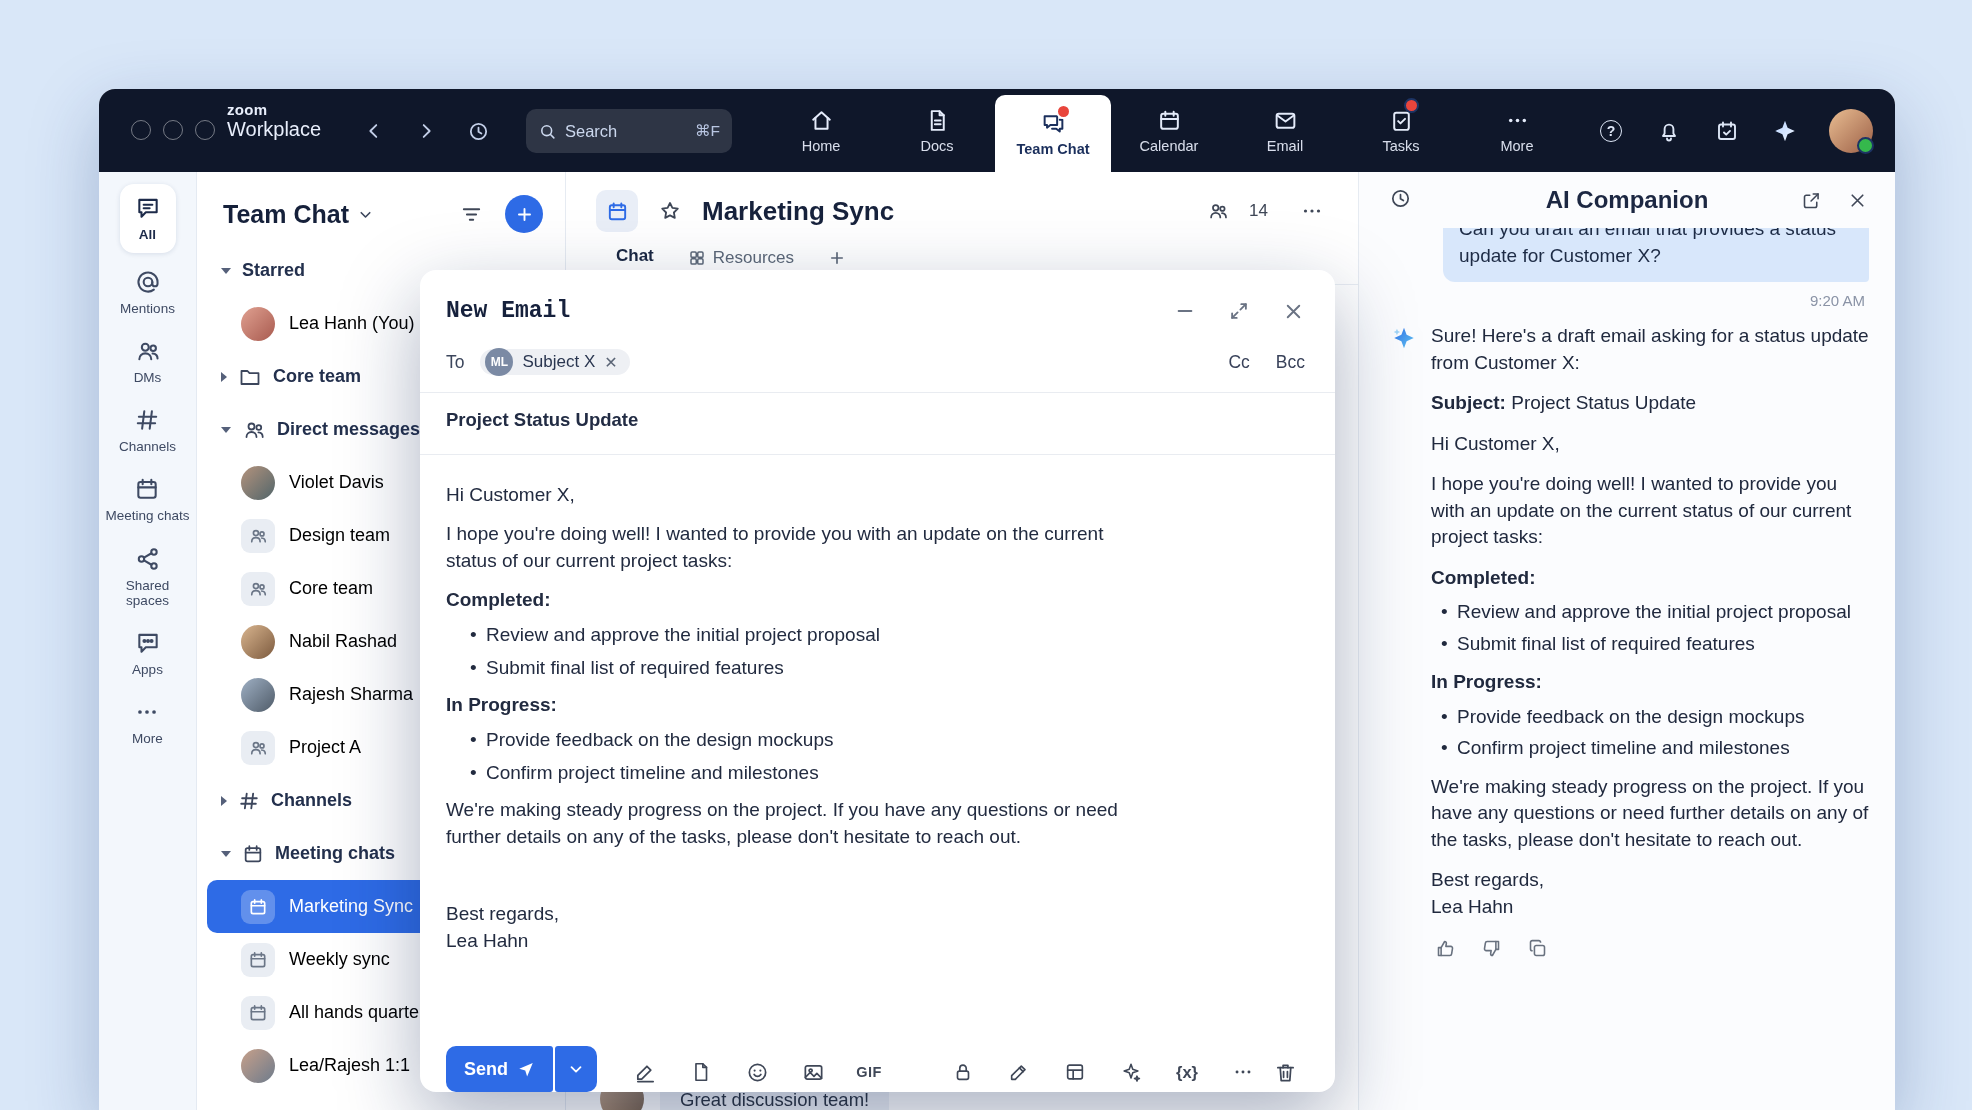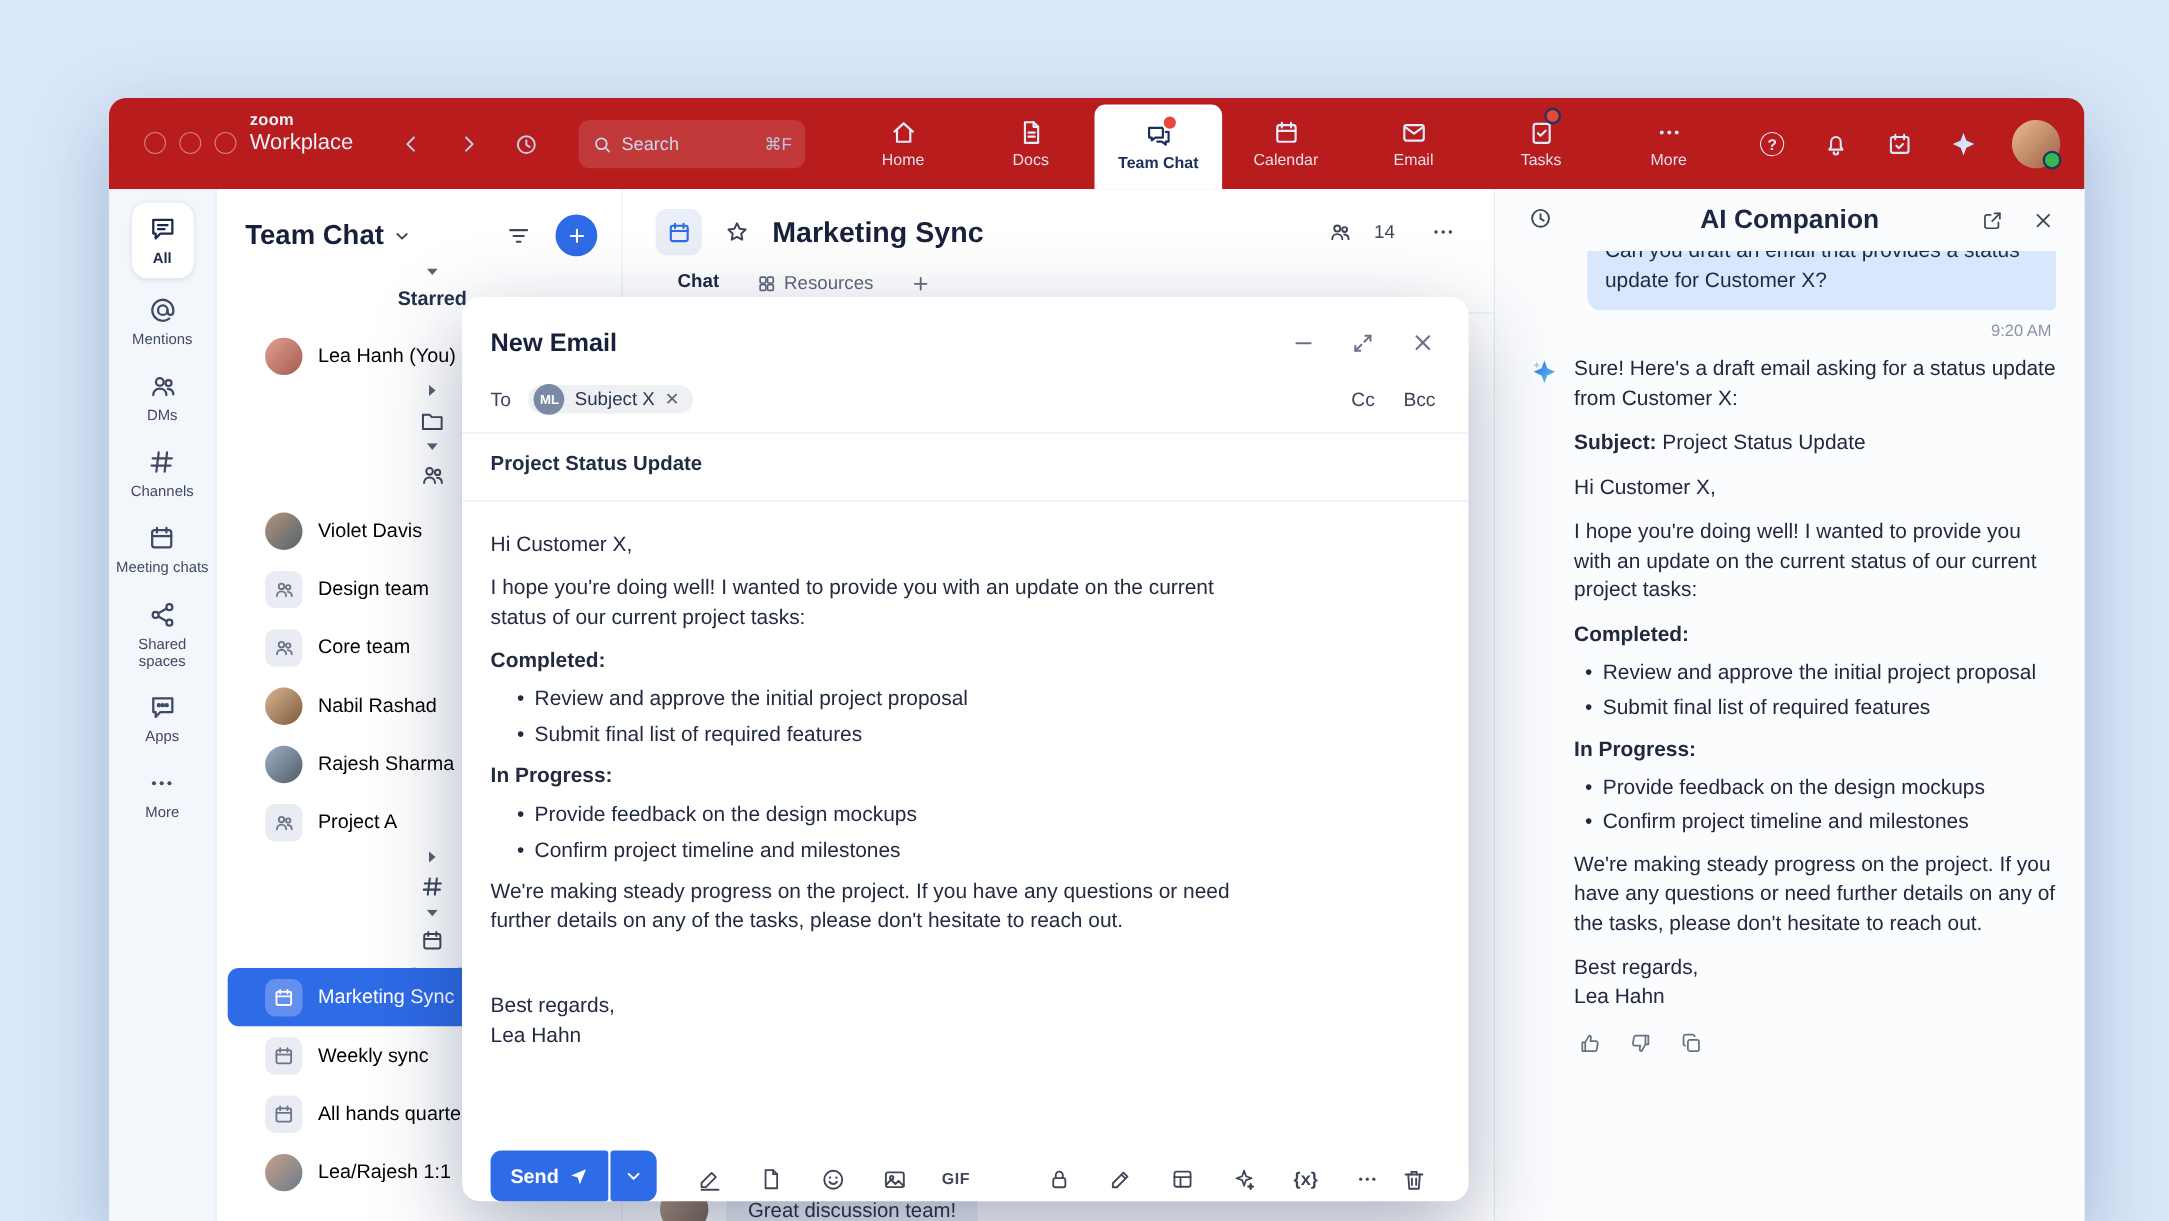--- a/index.html
+++ b/index.html
@@ -3,21 +3,21 @@
 <meta charset="utf-8">
 <style>
   html,body{margin:0;padding:0;}
   body{width:1972px;height:1110px;overflow:hidden;background:#d9e7f8;font-family:"Liberation Sans","DejaVu Sans",sans-serif;-webkit-font-smoothing:antialiased;}
   svg{display:block;}
 
   
   .window{position:absolute;left:99px;top:89px;width:1796px;bottom:0;background:#fff;border-radius:16px 16px 0 0;overflow:hidden;box-shadow:0 24px 70px rgba(25,55,120,.28);}
 
   
-  .topnav{position:absolute;left:0;top:0;width:100%;height:83px;background:#b91c1c;color:#e8eefb;}
+  .topnav{position:absolute;left:0;top:0;width:100%;height:83px;background:#0f172a;color:#e8eefb;}
   .tlights{position:absolute;left:32px;top:31px;display:flex;gap:12px;}
   .tlight{width:20px;height:20px;border-radius:50%;border:1.6px solid rgba(255,255,255,.42);box-sizing:border-box;}
   .brand{position:absolute;left:128px;top:12px;line-height:1.15;}
   .brand .b1{font-size:15px;font-weight:700;letter-spacing:.3px;}
   .brand .b2{font-size:20px;font-weight:500;}
   .histnav{position:absolute;left:262px;top:29px;display:flex;gap:26px;color:#c3cfe8;align-items:center;}
   .histnav .nbtn{width:26px;height:26px;display:grid;place-items:center;cursor:pointer;}
   .searchbar{position:absolute;left:427px;top:20px;width:206px;height:44px;background:rgba(255,255,255,.13);border-radius:10px;display:flex;align-items:center;padding:0 12px;box-sizing:border-box;color:#ccd8ee;font-size:16.5px;gap:8px;cursor:text;}
   .searchbar .sc{margin-left:auto;font-size:15.5px;color:#b9c6e2;}
   .navitems{position:absolute;left:664px;top:0;height:83px;display:flex;}
@@ -43,21 +43,21 @@
 
   
   .sidebar{position:absolute;left:98px;top:83px;bottom:0;width:369px;background:#fff;border-right:1px solid #e6ebf2;box-sizing:border-box;padding-top:20px;}
   .sb-head{display:flex;align-items:center;height:44px;padding:0 22px 0 26px;}
   .sb-title{font-size:25px;font-weight:700;color:#15203a;display:flex;align-items:center;gap:8px;cursor:pointer;}
   .sb-actions{margin-left:auto;display:flex;align-items:center;gap:16px;}
   .iconbtn{width:36px;height:36px;display:grid;place-items:center;color:#3f4757;cursor:pointer;}
   .plusbtn{width:38px;height:38px;border-radius:50%;background:#2e6be6;display:grid;place-items:center;color:#fff;cursor:pointer;}
   .sb-list{margin-top:8px;}
   .row{height:53px;display:flex;align-items:center;cursor:pointer;box-sizing:border-box;white-space:nowrap;overflow:hidden;}
-  .row.sec{padding-left:24px;gap:11px;flex-direction:column;}
+  .row.sec{padding-left:24px;gap:11px;}
   .row.item{padding-left:44px;gap:14px;}
   .sec-label{font-size:18px;font-weight:600;color:#23304d;}
   .item-label{font-size:18px;color:#000000;}
   .caret{width:0;height:0;}
   .caret.down{border-left:5.5px solid transparent;border-right:5.5px solid transparent;border-top:6.5px solid #55607a;}
   .caret.right{border-top:5.5px solid transparent;border-bottom:5.5px solid transparent;border-left:6.5px solid #55607a;}
   .avatar{width:34px;height:34px;border-radius:50%;flex:0 0 auto;}
   .gicon{width:34px;height:34px;border-radius:9px;background:#e9edf3;color:#6b7687;display:grid;place-items:center;flex:0 0 auto;}
   .secicon{color:#3c465c;display:grid;place-items:center;}
   .row.sel{background:#2e6be6;border-radius:10px;margin:0 10px;padding-left:34px;}
@@ -94,21 +94,21 @@
   .aitext .hd{font-weight:700;margin:2px 0 8px 0;}
   .aitext ul{list-style:none;margin:0 0 12px 0;padding:0 0 0 26px;}
   .aitext li{position:relative;margin-bottom:5px;}
   .aitext li::before{content:"•";position:absolute;left:-16px;color:#20293e;}
   .feedback{display:flex;gap:22px;margin:16px 0 0 2px;color:#68717f;}
   .fbtn{width:24px;height:24px;display:grid;place-items:center;cursor:pointer;}
 
   
   .modal{position:absolute;left:420px;top:270px;width:915px;height:822px;background:#fff;border-radius:16px;box-shadow:0 28px 80px rgba(15,35,80,.35);z-index:50;box-sizing:border-box;}
   .m-head{display:flex;align-items:center;padding:28px 30px 0 26px;}
-  .m-title{font-size:23px;font-weight:700;color:#16213c;}
+  .m-title{font-size:23px;font-weight:700;color:#16213c;font-family:Liberation Mono, monospace;}
   .m-controls{margin-left:auto;display:flex;gap:30px;color:#6a7383;}
   .mcbtn{width:24px;height:24px;display:grid;place-items:center;cursor:pointer;}
   .m-to{display:flex;align-items:center;margin:16px 30px 0 26px;height:44px;}
   .to-label{font-size:17.5px;color:#3c465c;margin-right:16px;}
   .chip{display:flex;align-items:center;gap:9px;background:#eef0f4;border-radius:19px;height:26px;padding:0 12px 0 5px;cursor:pointer;}
   .chip .ml{width:28px;height:28px;border-radius:50%;background:#7b8aa4;color:#fff;font-size:12px;font-weight:700;display:grid;place-items:center;}
   .chip .cname{font-size:17px;color:#2a3650;}
   .chip .cx{font-size:16px;color:#5b6576;cursor:pointer;}
   .ccbcc{margin-left:auto;display:flex;gap:26px;font-size:17.5px;color:#39425a;}
   .ccbcc span{cursor:pointer;}

